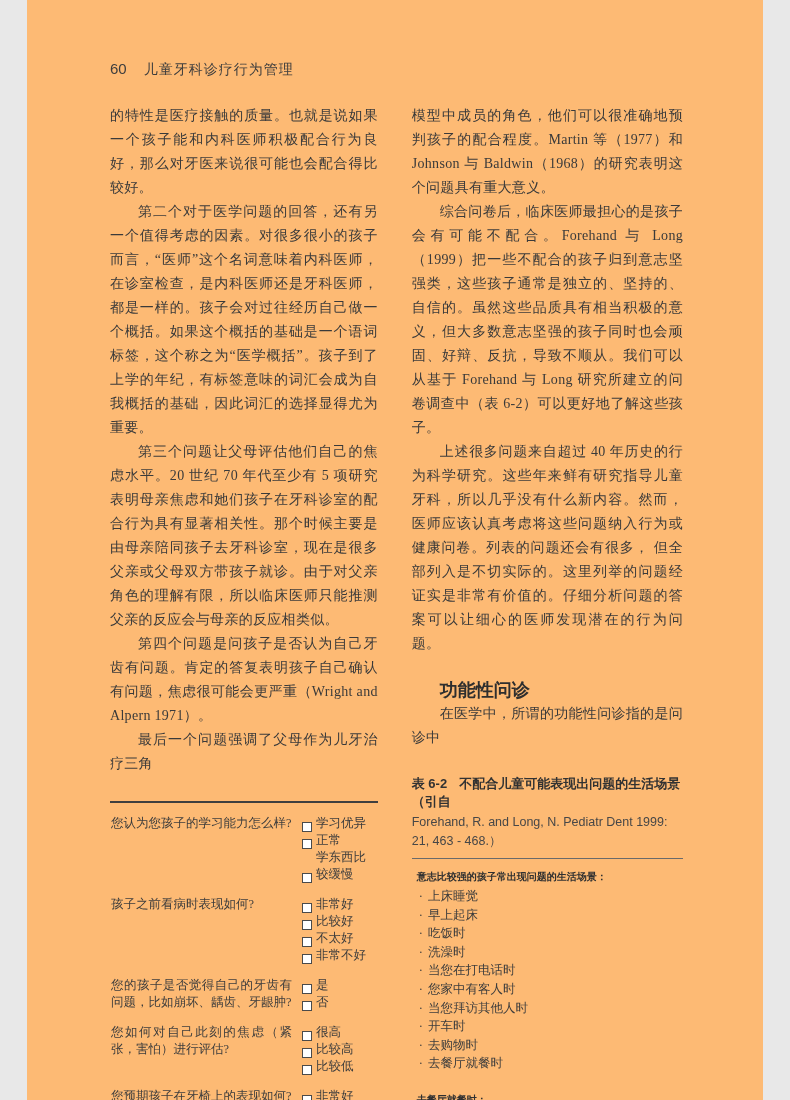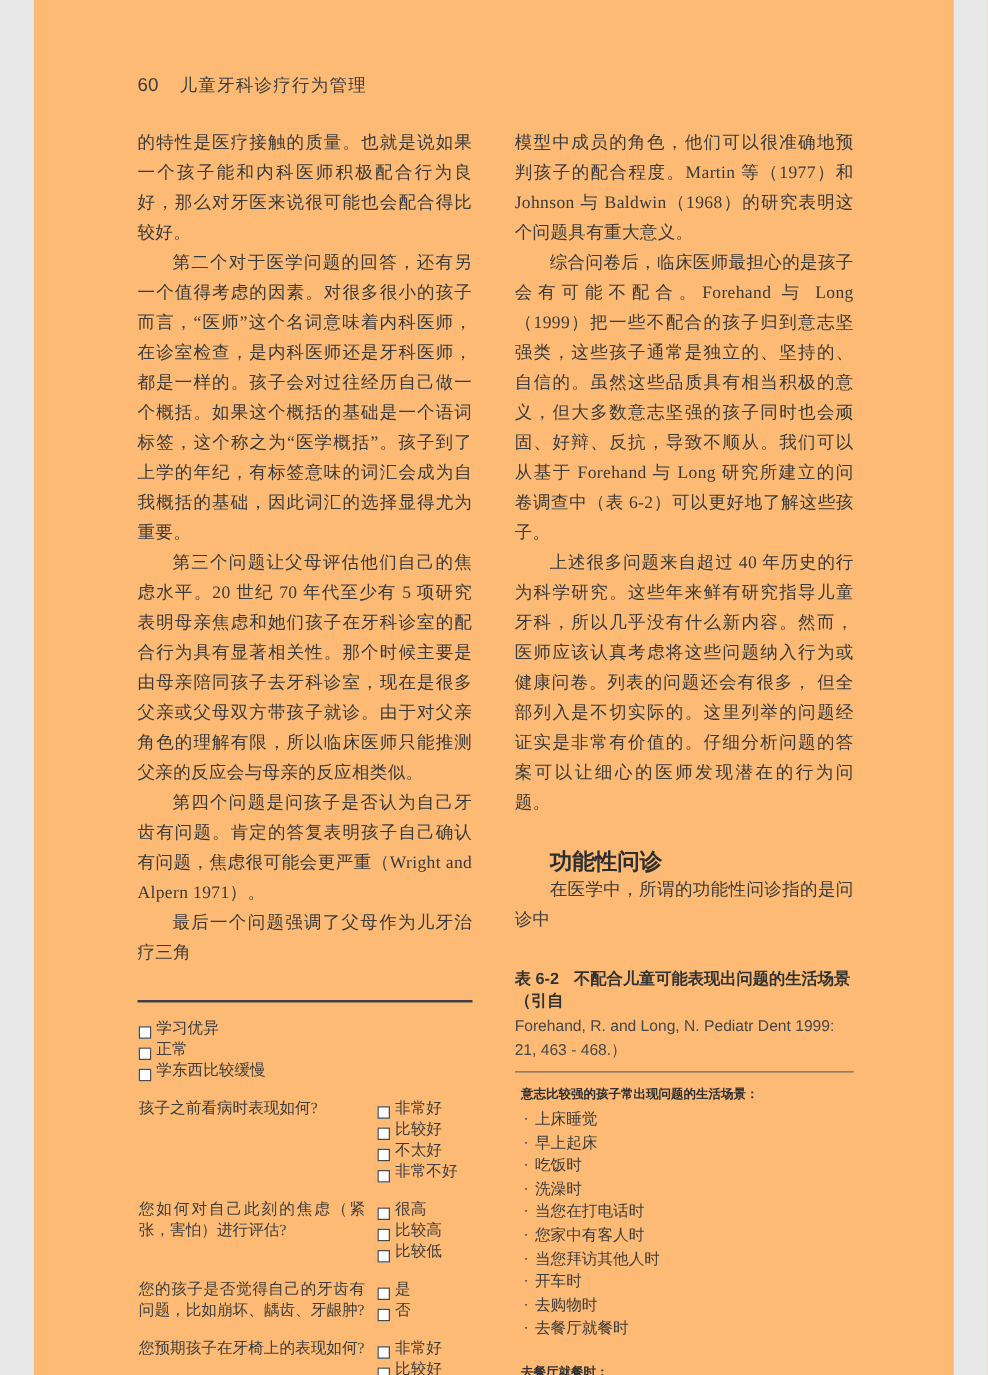--- a/index.html
+++ b/index.html
@@ -94,20 +94,21 @@
         <p class="body">的特性是医疗接触的质量。也就是说如果一个孩子能和内科医师积极配合行为良好，那么对牙医来说很可能也会配合得比较好。</p>
         <p class="body indent">第二个对于医学问题的回答，还有另一个值得考虑的因素。对很多很小的孩子而言，“医师”这个名词意味着内科医师，在诊室检查，是内科医师还是牙科医师，都是一样的。孩子会对过往经历自己做一个概括。如果这个概括的基础是一个语词标签，这个称之为“医学概括”。孩子到了上学的年纪，有标签意味的词汇会成为自我概括的基础，因此词汇的选择显得尤为重要。</p>
         <p class="body indent">第三个问题让父母评估他们自己的焦虑水平。20 世纪 70 年代至少有 5 项研究表明母亲焦虑和她们孩子在牙科诊室的配合行为具有显著相关性。那个时候主要是由母亲陪同孩子去牙科诊室，现在是很多父亲或父母双方带孩子就诊。由于对父亲角色的理解有限，所以临床医师只能推测父亲的反应会与母亲的反应相类似。</p>
         <p class="body indent">第四个问题是问孩子是否认为自己牙齿有问题。肯定的答复表明孩子自己确认有问题，焦虑很可能会更严重（Wright and Alpern 1971）。</p>
         <p class="body indent">最后一个问题强调了父母作为儿牙治疗三角</p>
 
         <div class="t61">
           <div class="t61-body">
 
             <div class="t-row">
+              <div class="t-q">您认为您孩子的学习能力怎么样?</div>
               <div class="t-opts">
                 <div class="t-opt">
                     <span class="cbx"></span>
                     <span>学习优异</span>
                   </div>
                 <div class="t-opt">
                     <span class="cbx"></span>
                     <span>正常</span>
                   </div>
                 <div class="t-opt">
@@ -133,47 +134,47 @@
                     <span>不太好</span>
                   </div>
                 <div class="t-opt">
                     <span class="cbx"></span>
                     <span>非常不好</span>
                   </div>
               </div>
             </div>
 
             <div class="t-row">
+              <div class="t-q">您的孩子是否觉得自己的牙齿有问题，比如崩坏、龋齿、牙龈肿?</div>
+              <div class="t-opts">
+                <div class="t-opt">
+                    <span class="cbx"></span>
+                    <span>是</span>
+                  </div>
+                <div class="t-opt">
+                    <span class="cbx"></span>
+                    <span>否</span>
+                  </div>
+              </div>
+            </div>
+
+            <div class="t-row">
               <div class="t-q">您如何对自己此刻的焦虑（紧张，害怕）进行评估?</div>
               <div class="t-opts">
                 <div class="t-opt">
                     <span class="cbx"></span>
                     <span>很高</span>
                   </div>
                 <div class="t-opt">
                     <span class="cbx"></span>
                     <span>比较高</span>
                   </div>
                 <div class="t-opt">
                     <span class="cbx"></span>
                     <span>比较低</span>
-                  </div>
-              </div>
-            </div>
-
-            <div class="t-row">
-              <div class="t-q">您的孩子是否觉得自己的牙齿有问题，比如崩坏、龋齿、牙龈肿?</div>
-              <div class="t-opts">
-                <div class="t-opt">
-                    <span class="cbx"></span>
-                    <span>是</span>
-                  </div>
-                <div class="t-opt">
-                    <span class="cbx"></span>
-                    <span>否</span>
                   </div>
               </div>
             </div>
 
             <div class="t-row">
               <div class="t-q">您预期孩子在牙椅上的表现如何?</div>
               <div class="t-opts">
                 <div class="t-opt">
                     <span class="cbx"></span>
                     <span>非常好</span>

